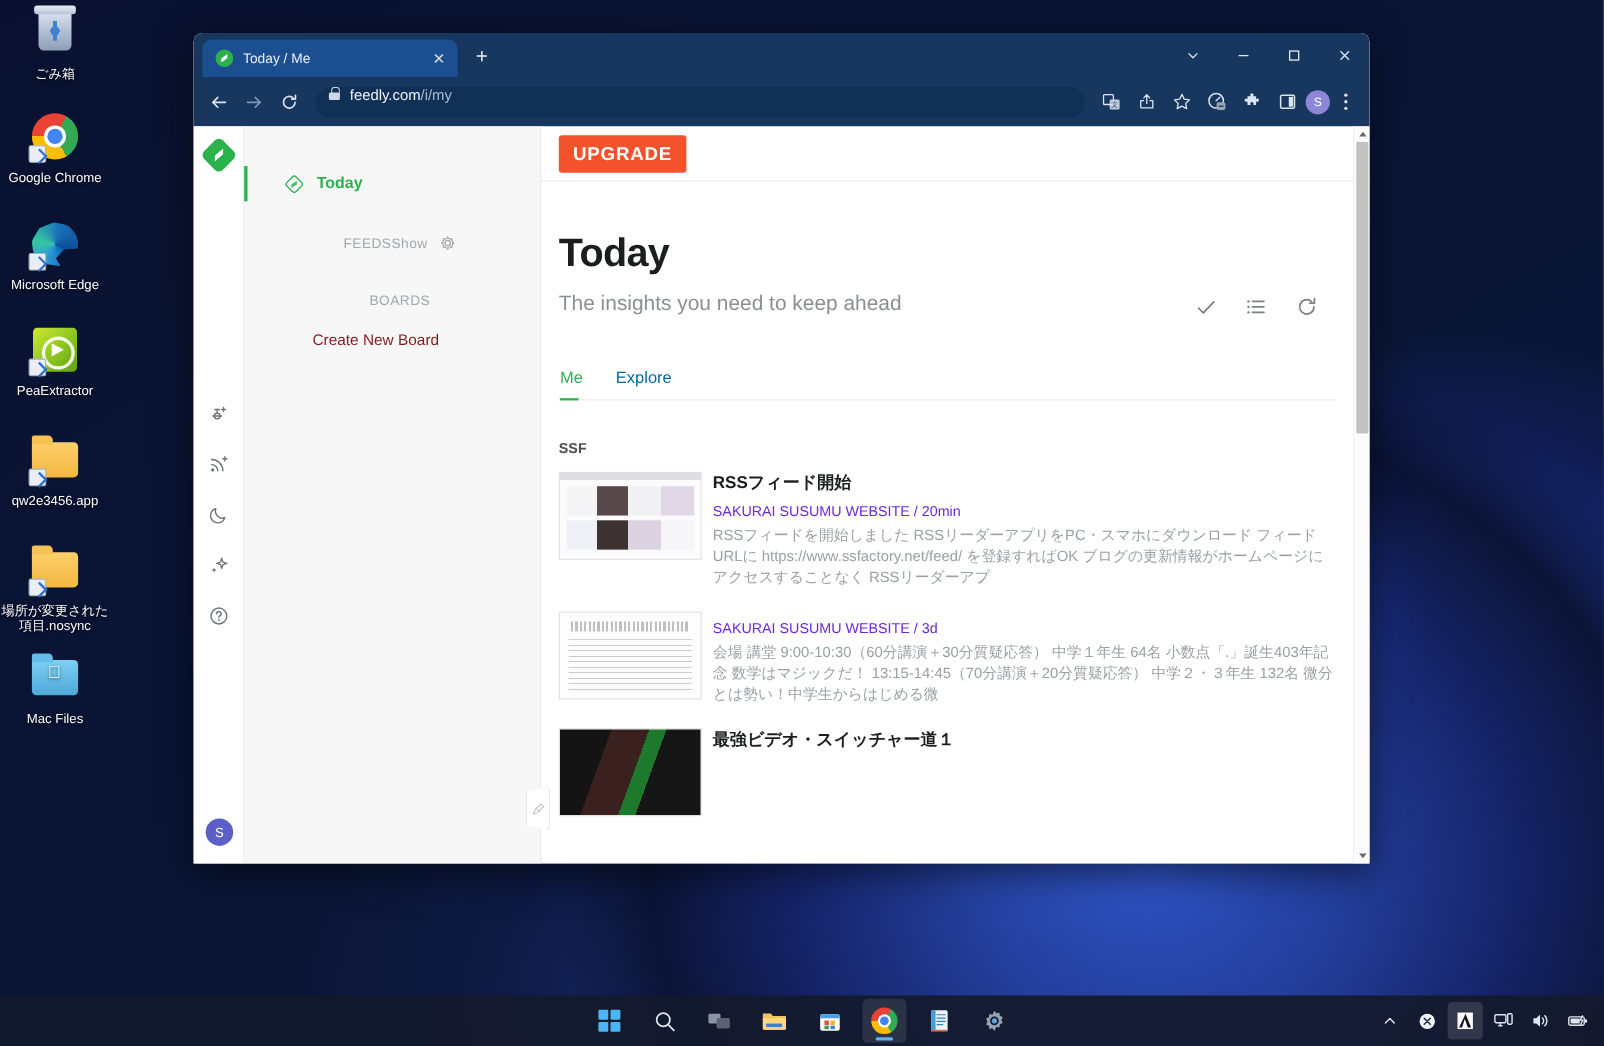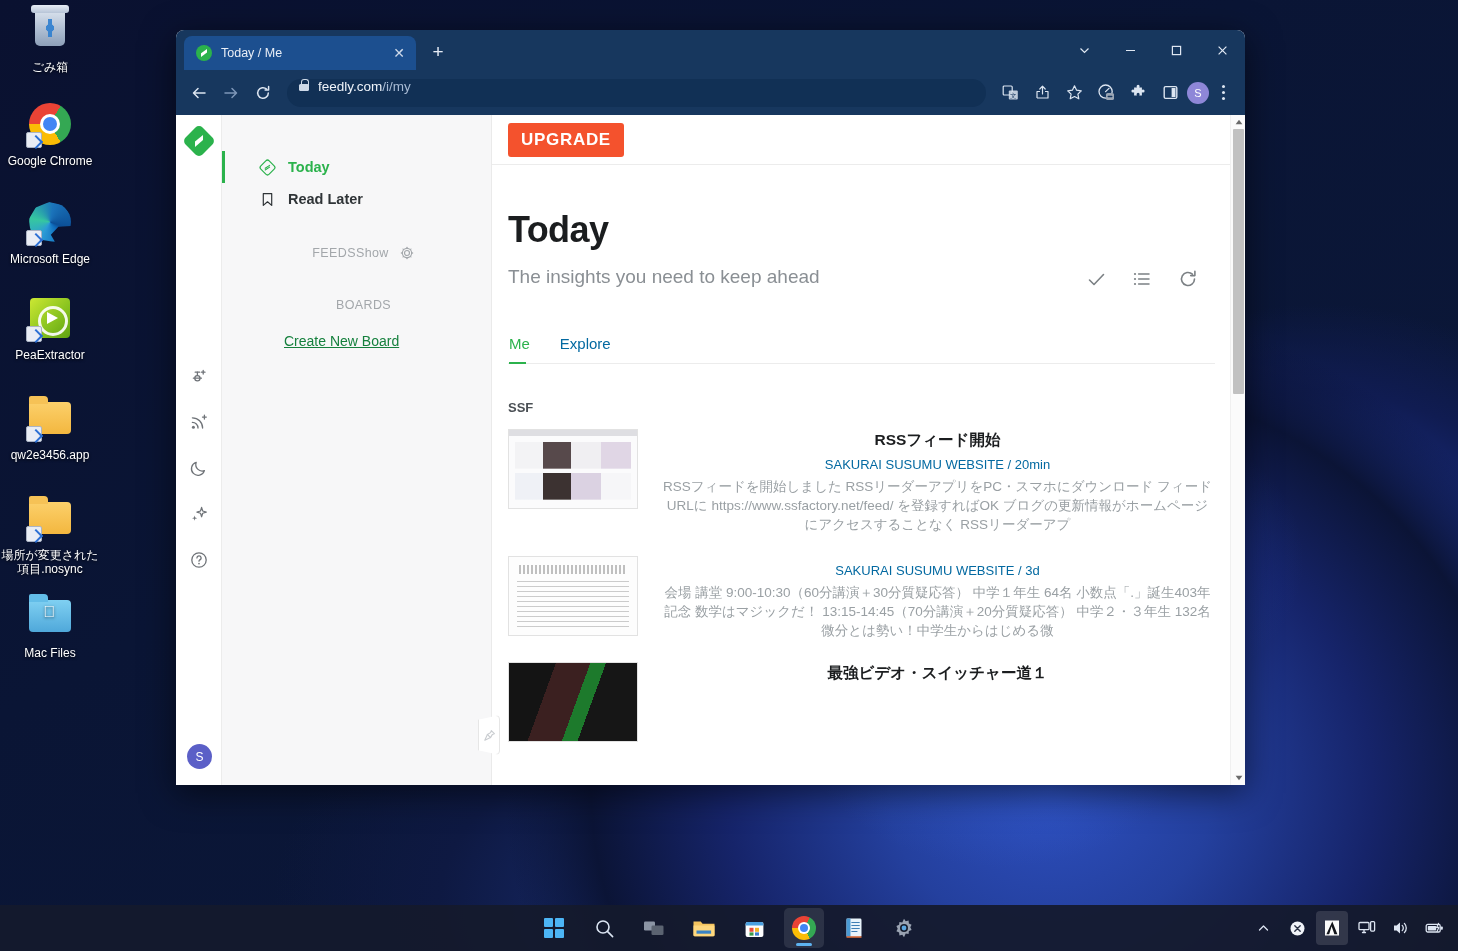--- a/index.html
+++ b/index.html
@@ -340,21 +340,21 @@
     margin-top: 28px;
     padding: 0 22px 0 36px;
     height: 20px;
     display: flex; align-items: center; justify-content: center;
     color: #a3a7ab; font-size: 12.5px; letter-spacing: .4px;
   }
   .sec-head .right { display: flex; align-items: center; gap: 10px; }
   .sec-show { font-size: 12.5px; color: #a3a7ab; cursor: pointer; }
   .board-create {
     margin-top: 18px; padding-left: 62px;
-    font-size: 14px; color: #15803d; cursor: pointer; text-decoration: underline;
+    font-size: 14px; color: #7f1d1d; cursor: pointer;
   }
   .collapse-handle {
     position: absolute; right: -9px; bottom: 30px;
     width: 22px; height: 40px;
     background: #fff;
     border: 1px solid #e6e6e6;
     border-radius: 4px;
     clip-path: polygon(0 12%, 100% 0, 100% 100%, 0 88%);
     display: flex; align-items: center; justify-content: center;
     color: #c9ccd0; cursor: pointer;
@@ -414,24 +414,23 @@
   .tab-link.sel::after {
     content: ""; position: absolute; left: 0; right: 4px; bottom: -1px;
     height: 2px; background: #2bb24c;
   }
 
   .group-label {
     margin-top: 36px; margin-bottom: 14px;
     font-size: 13px; font-weight: bold; color: #4b5055;
   }
   .entry {
-    display: flex; gap: 22px;
+    display: flex; gap: 10px;
     padding-bottom: 22px;
     cursor: pointer;
-    text-align: center;
   }
   .thumb {
     width: 130px; height: 80px; flex: 0 0 130px;
     border: 1px solid #e2e2e2;
     overflow: hidden;
     background: #fafafa;
   }
   .thumb.t1 {
     background:
       linear-gradient(180deg, #dedee2 0 8%, #fbfbfc 8% 100%);
@@ -464,21 +463,21 @@
   .thumb.t3 {
     background: linear-gradient(110deg, #141414 0 30%, #3b2020 30% 52%, #1d7a2c 52% 62%, #161616 62% 100%);
   }
   .entry-body { flex: 1; min-width: 0; }
   .entry-title {
     font-size: 15.5px; font-weight: bold; color: #1b1d1f;
     line-height: 21px;
   }
   .entry-meta {
     margin-top: 7px;
-    font-size: 13px; color: #0369a1;
+    font-size: 13px; color: #6d28d9;
   }
   .entry-snip {
     margin-top: 5px;
     font-size: 13.5px; color: #9aa0a4; line-height: 19px;
     max-height: 57px; overflow: hidden;
   }
 
   .vscroll {
     position: absolute; right: 0; top: 0;
     width: 15px; height: 100%;
@@ -747,28 +746,20 @@
       <div class="nav-item active">
         <span class="nav-ic">
           <svg width="17" height="17" viewBox="0 0 17 17">
               <rect x="2.6" y="2.6" width="11.8" height="11.8" rx="2.4" transform="rotate(45 8.5 8.5)" fill="none" stroke="currentColor" stroke-width="1.2"></rect>
               <path d="M6.2 9.3 L10.6 6.4 M6.2 11 L10.6 8.1" stroke="currentColor" stroke-width="1.1" stroke-linecap="round"></path>
             </svg>
         </span>
         <span class="ni-label">Today</span>
       </div>
 
-      <div class="nav-item">
-        <span class="nav-ic">
-          <svg width="17" height="17" viewBox="0 0 17 17">
-              <path d="M4.3 2.6 H12.7 V14.4 L8.5 10.8 L4.3 14.4 Z" fill="none" stroke="currentColor" stroke-width="1.2" stroke-linejoin="round"></path>
-            </svg>
-        </span>
-        <span class="ni-label">Read Later</span>
-      </div>
 
       <div class="sec-head">
         <span>FEEDS</span>
         <span class="right">
           <span class="sec-show">Show</span>
           <span>
             <svg width="16" height="16" viewBox="0 0 16 16" style="display:block">
                 <circle cx="8" cy="8" r="2.5" fill="none" stroke="#a3a7ab" stroke-width="1.2"></circle>
                 <path d="M8 1.5 L9 3 H7 Z M8 14.5 L7 13 H9 Z M1.5 8 L3 7 V9 Z M14.5 8 L13 9 V7 Z M3.4 3.4 L5.3 4 L4 5.3 Z M12.6 12.6 L10.7 12 L12 10.7 Z M3.4 12.6 L4 10.7 L5.3 12 Z M12.6 3.4 L12 5.3 L10.7 4 Z" fill="#a3a7ab"></path>
                 <circle cx="8" cy="8" r="4.6" fill="none" stroke="#a3a7ab" stroke-width="1.1"></circle>

